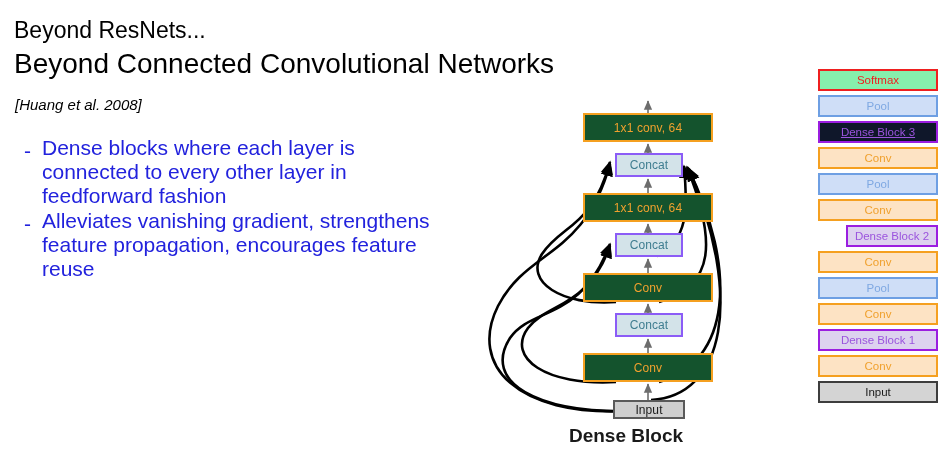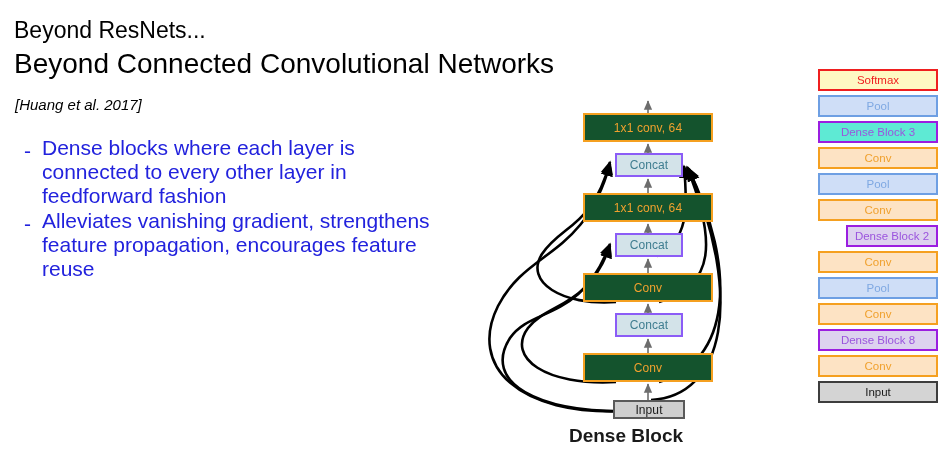--- a/index.html
+++ b/index.html
@@ -140,21 +140,21 @@
     border-style: solid;
   }
 </style>
 </head>
 <body>
 
 <div id="slide-heading">Beyond ResNets...</div>
 
 <div id="slide-title">Beyond Connected Convolutional Networks</div>
 
-<div id="citation">[Huang et al. 2017]</div>
+<div id="citation">[Huang et al. 2008]</div>
 
 <div id="bullet-list">
     <div class="bullet-row">
       <div class="bullet-marker" style="color: rgb(34, 34, 221);">-</div>
       <div class="bullet-text" style="color: rgb(34, 34, 221);">Dense blocks where each layer is connected to every other layer in feedforward fashion</div>
     </div>
     <div class="bullet-row">
       <div class="bullet-marker" style="color: rgb(34, 34, 221);">-</div>
       <div class="bullet-text" style="color: rgb(34, 34, 221);">Alleviates vanishing gradient, strengthens feature propagation, encourages feature reuse</div>
     </div>
@@ -203,26 +203,26 @@
     <div class="node-box node-concat" style="left: 139px; top: 53px; width: 68px; height: 24px;">Concat</div>
     <div class="node-box node-conv" style="left: 107px; top: 93px; width: 130px; height: 29px;">1x1 conv, 64</div>
     <div class="node-box node-concat" style="left: 139px; top: 133px; width: 68px; height: 24px;">Concat</div>
     <div class="node-box node-conv" style="left: 107px; top: 173px; width: 130px; height: 29px;">Conv</div>
     <div class="node-box node-concat" style="left: 139px; top: 213px; width: 68px; height: 24px;">Concat</div>
     <div class="node-box node-conv" style="left: 107px; top: 253px; width: 130px; height: 29px;">Conv</div>
     <div class="node-box node-input" style="left: 137px; top: 300px; width: 72px; height: 19px;">Input</div>
   </div>
 
 <div id="architecture-stack">
-    <div class="stack-box" style="background: #fef9c3; border-color: rgb(239, 31, 31); color: rgb(239, 31, 31);">Softmax</div>
+    <div class="stack-box" style="background: #86efac; border-color: rgb(239, 31, 31); color: rgb(239, 31, 31);">Softmax</div>
     <div class="stack-box" style="background: rgb(207, 222, 247); border-color: rgb(110, 159, 227); color: rgb(127, 168, 226);">Pool</div>
-    <div class="stack-box" style="background: #5eead4; border-color: rgb(155, 30, 224); color: rgb(155, 84, 221);">Dense Block 3</div>
+    <div class="stack-box" style="background: #0f172a; border-color: rgb(155, 30, 224); color: rgb(155, 84, 221); text-decoration: underline;">Dense Block 3</div>
     <div class="stack-box" style="background: rgb(253, 227, 196); border-color: rgb(245, 160, 32); color: rgb(240, 161, 46);">Conv</div>
     <div class="stack-box" style="background: rgb(207, 222, 247); border-color: rgb(110, 159, 227); color: rgb(127, 168, 226);">Pool</div>
     <div class="stack-box" style="background: rgb(253, 227, 196); border-color: rgb(245, 160, 32); color: rgb(240, 161, 46);">Conv</div>
     <div class="stack-box" style="background: rgb(221, 210, 239); border-color: rgb(155, 30, 224); color: rgb(155, 84, 221); margin-left: 28px;">Dense Block 2</div>
     <div class="stack-box" style="background: rgb(253, 227, 196); border-color: rgb(245, 160, 32); color: rgb(240, 161, 46);">Conv</div>
     <div class="stack-box" style="background: rgb(207, 222, 247); border-color: rgb(110, 159, 227); color: rgb(127, 168, 226);">Pool</div>
     <div class="stack-box" style="background: rgb(253, 227, 196); border-color: rgb(245, 160, 32); color: rgb(240, 161, 46);">Conv</div>
-    <div class="stack-box" style="background: rgb(221, 210, 239); border-color: rgb(155, 30, 224); color: rgb(155, 84, 221);">Dense Block 8</div>
+    <div class="stack-box" style="background: rgb(221, 210, 239); border-color: rgb(155, 30, 224); color: rgb(155, 84, 221);">Dense Block 1</div>
     <div class="stack-box" style="background: rgb(253, 227, 196); border-color: rgb(245, 160, 32); color: rgb(240, 161, 46);">Conv</div>
     <div class="stack-box" style="background: rgb(212, 212, 212); border-color: rgb(61, 61, 61); color: rgb(26, 26, 26);">Input</div>
   </div>
 
 </body></html>

